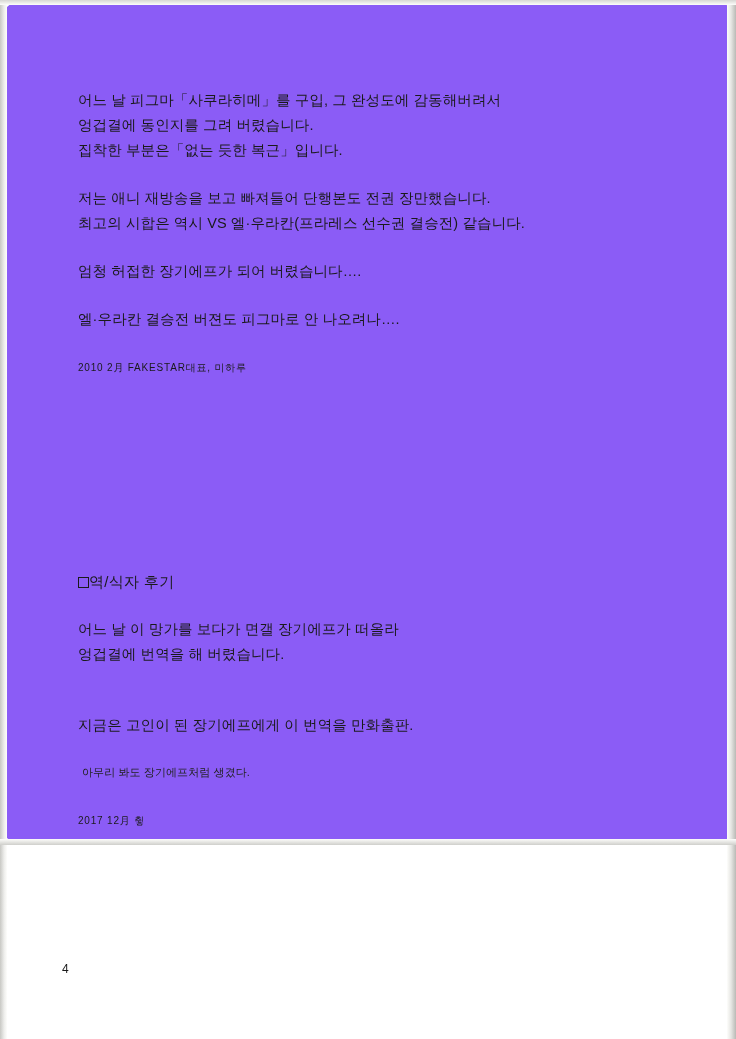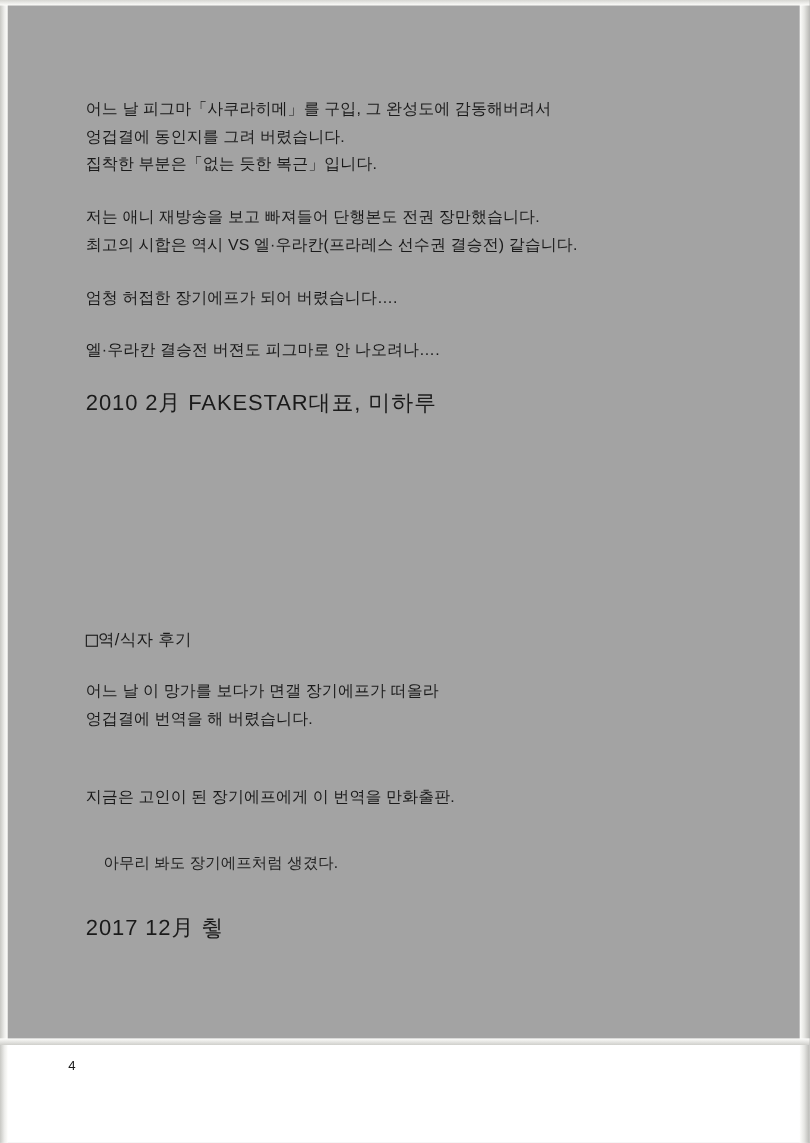--- a/index.html
+++ b/index.html
@@ -13,22 +13,23 @@
     font-family: "Liberation Sans", sans-serif;
     color: #1a1a1a;
     position: relative;
     overflow: hidden;
   }
   .page {
     position: absolute;
     left: 0;
     top: 0;
     width: 736px;
-    height: 950px;
-    background: #a3a3a3;
+    height: 845px;
+    background: #8b5cf6;
+    border-radius: 24px;
   }
   
   .edge-left {
     position: absolute;
     left: 0; top: 0;
     width: 7px; height: 1039px;
     background: linear-gradient(to right, #c8c8c4 0%, #eeeeec 60%, #fdfdfb 100%);
   }
   .edge-right {
     position: absolute;
@@ -60,21 +61,21 @@
     font-size: 14.5px;
     line-height: 25px;
     letter-spacing: 0.1px;
     margin: 0;
     white-space: pre-line;
   }
   .gap-sm { height: 21px; }
   .gap-md { height: 23px; }
 
   .sig {
-    font-size: 20px;
+    font-size: 10px;
     line-height: 25px;
     letter-spacing: 0.8px;
     margin: 0;
   }
 
   .section-two {
     position: absolute;
     left: 78px;
     top: 570px;
     width: 600px;
@@ -89,24 +90,24 @@
   }
   .box-glyph {
     display: inline-block;
     width: 11px;
     height: 11px;
     border: 1.4px solid #1a1a1a;
     box-sizing: border-box;
   }
 
   .small-note {
-    font-size: 14px;
+    font-size: 11px;
     line-height: 18px;
     letter-spacing: 0.1px;
-    margin: 16px;
+    margin: 4px;
     color: #222;
   }
 
   .page-number {
     position: absolute;
     left: 62px;
     top: 962px;
     font-size: 12px;
     color: #1a1a1a;
     letter-spacing: 0.5px;

